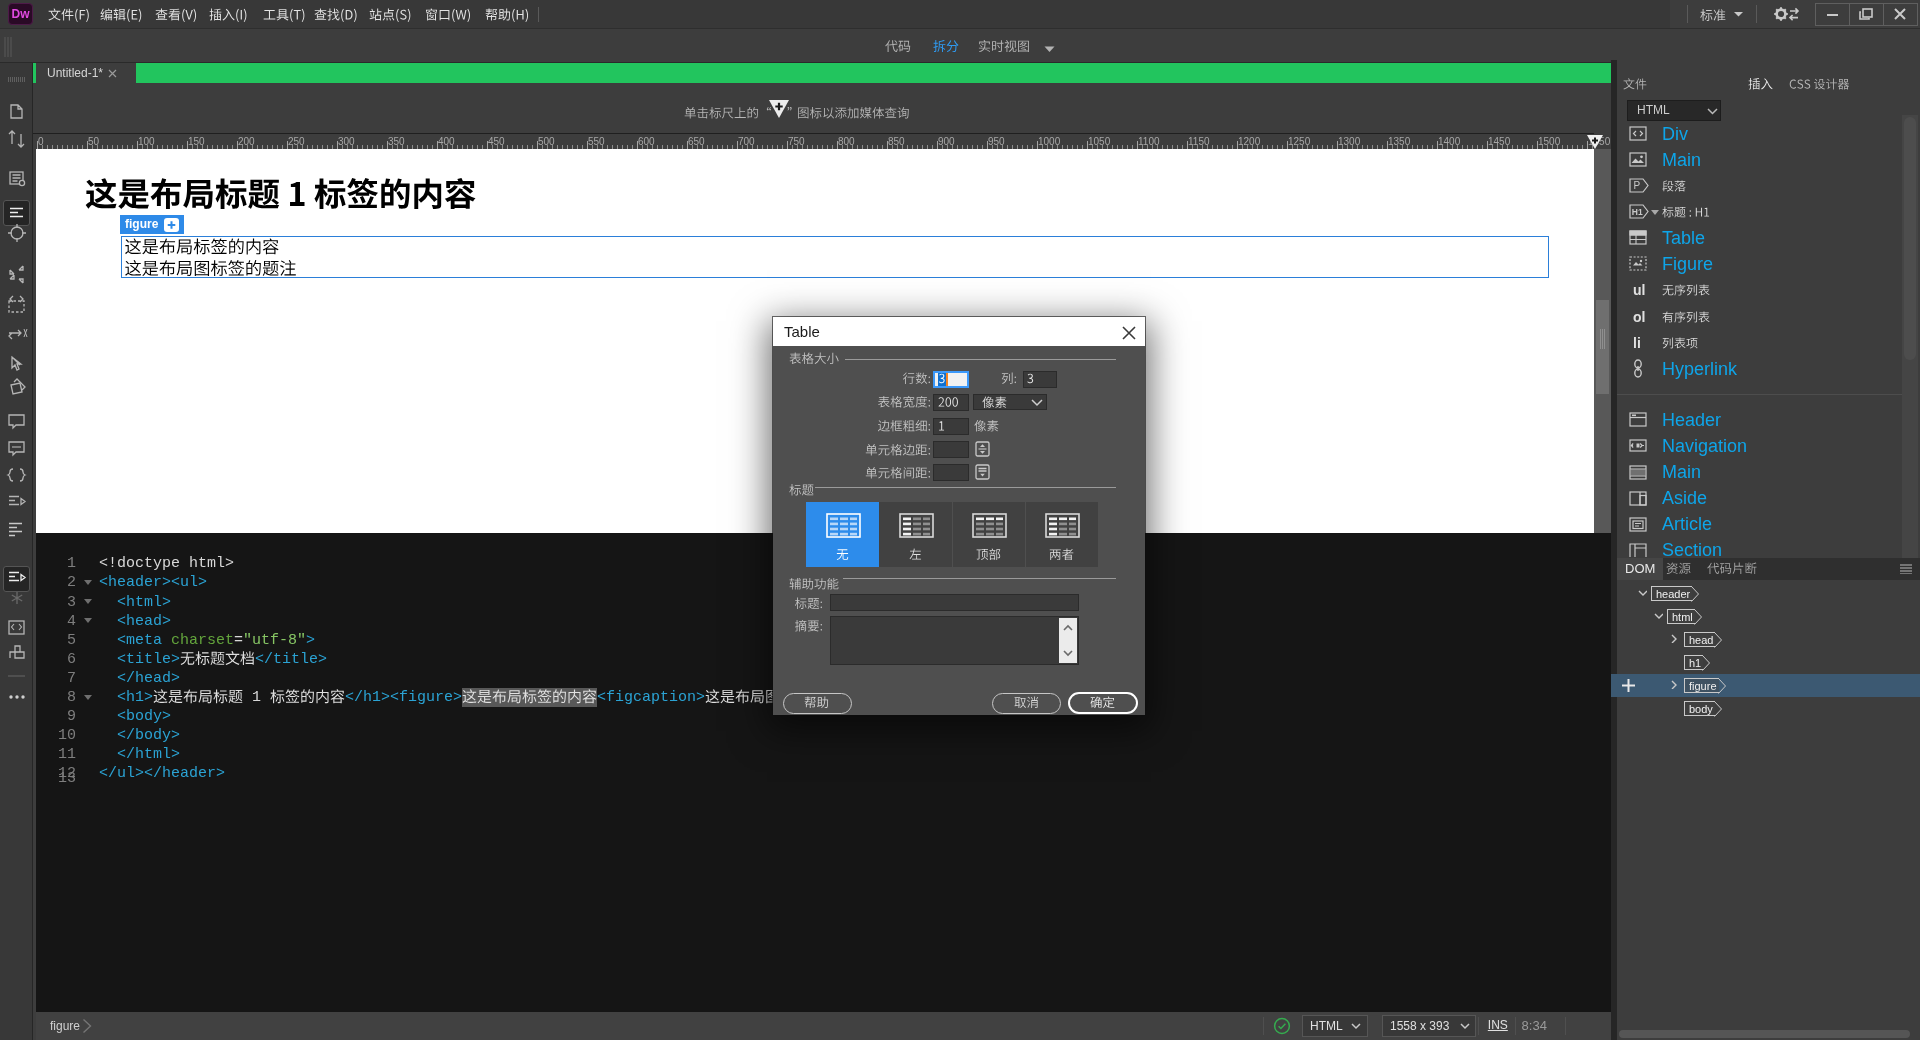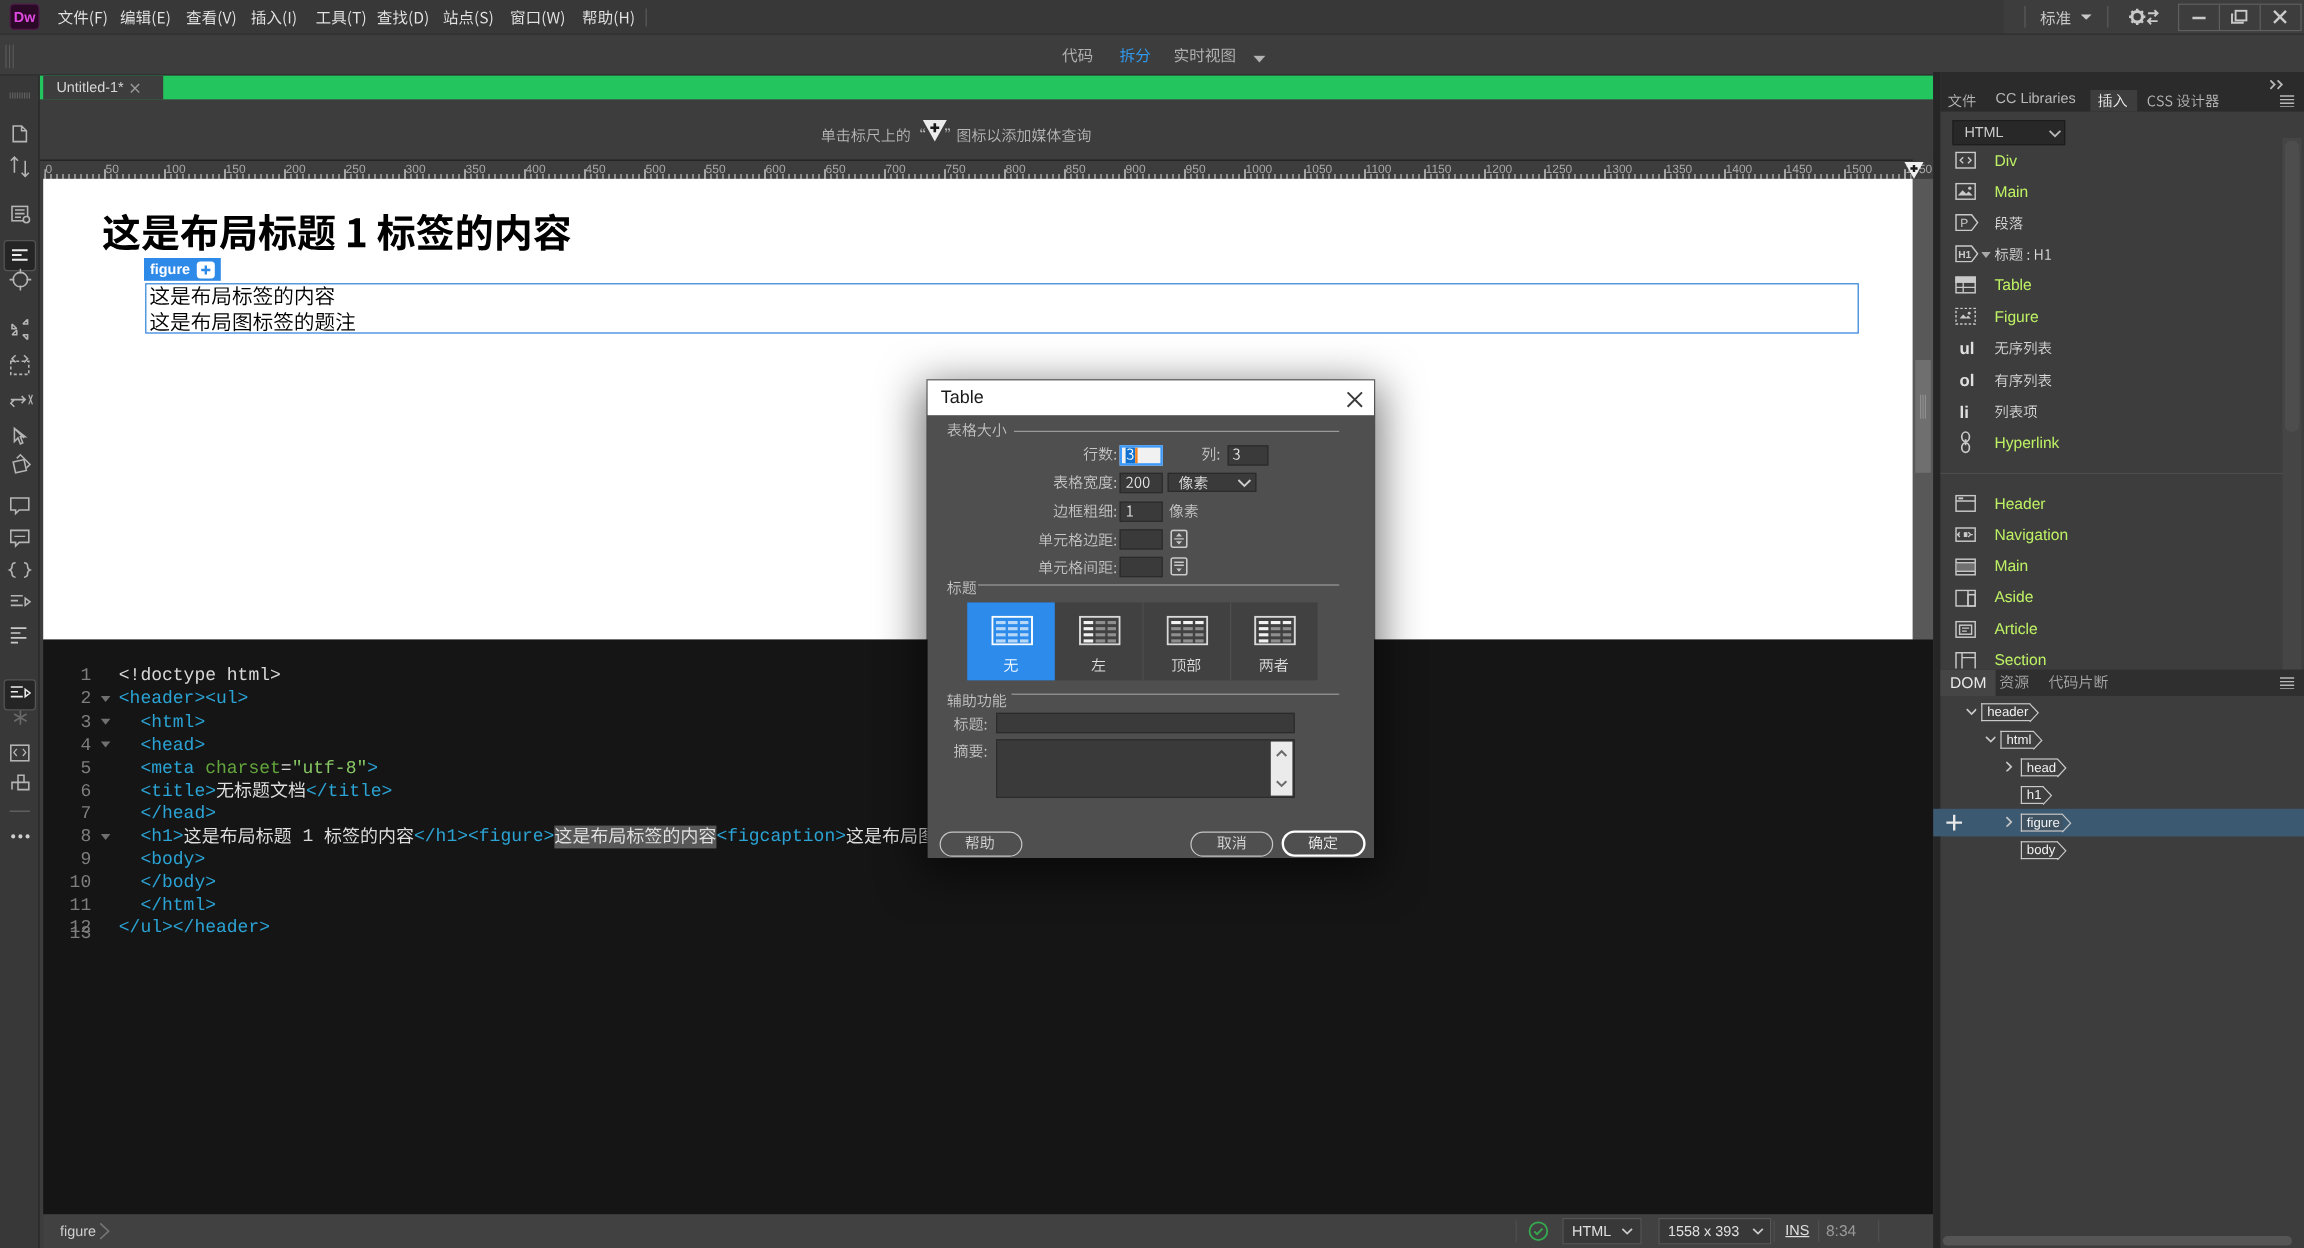--- a/index.html
+++ b/index.html
@@ -43,21 +43,21 @@
 .tag { color:#2ba3d4; } .wht { color:#d8d8d8; } .grn1 { color:#63a53c;text-align:center; } .grn2 { color:#87c664; }
 #statusbar { position:absolute; left:36px; top:1012px; width:1575px; height:28px; background:#414141; }
 #leftbar { position:absolute; left:0; top:63px; width:33px; height:977px; background:#383838;
   border-right:1px solid #262626; }
 #rightpanel { position:absolute; left:1611px; top:60px; width:309px; height:980px; background:#3d3d3d;
   border-left:6px solid #262626; }
 .ptop { position:absolute; left:0; top:0; width:303px; height:33px; background:#2b2b2b; }
 .ptab { position:absolute; top:15px; height:18px; font-size:12px; color:#b9b9b9; }
 #htmldd { position:absolute; left:10px; top:40px; width:94px; height:21px; background:#282828;
   border:1px solid #1d1d1d; color:#cccccc; font-size:12px; line-height:19px; padding-left:9px; }
-.ilabel { position:absolute; left:45px; font-size:13px; color:#bef264; height:16px; line-height:16px; }
+.ilabel { position:absolute; left:45px; font-size:18px; color:#0ea5e9; height:16px; line-height:16px; }
 .itxt { position:absolute; left:16px; font-size:14px; font-weight:bold; color:#e0e0e0; height:16px; line-height:16px; }
 #domtabs { position:absolute; left:0; top:498px; width:303px; height:22px; background:#2f2f2f; }
 #domtab1 { position:absolute; left:0; top:0; width:46px; height:22px; background:#454545;
   color:#e8e8e8; font-size:13px; line-height:22px; padding-left:8px; }
 .trow { position:absolute; left:0; width:303px; height:23px; }
 .ttag { position:absolute; height:15px; border:1px solid #c9c9c9; border-right:none; color:#f0f0f0;
   font-size:11px; line-height:14px; padding:0 2px 0 4px; background:rgba(70,70,70,.35); }
 .ttag svg { position:absolute; right:-8px; top:-1px; }
 .chev { position:absolute; width:9px; height:9px; }
 #dlgshadow { position:absolute; left:773px; top:317px; width:372px; height:398px; z-index:50;
@@ -290,30 +290,20 @@
         <path d="M8 613h17"></path>
       </g>
     <g fill="#cfcfcf" stroke="none">
         <circle cx="11" cy="634" r="1.7"></circle>
         <circle cx="17" cy="634" r="1.7"></circle>
         <circle cx="23" cy="634" r="1.7"></circle>
       </g>
   </svg>
 </div>
 <div id="rightpanel">
-  <div class="ptop">
-    <svg class="abs" style="left:274px;top:6px" width="14" height="9">
-        <path d="M1 1l3.5 3.5L1 8M7 1l3.5 3.5L7 8" fill="none" stroke="#b9b9b9" stroke-width="1.5"></path>
-      </svg>
-    <div class="abs" style="left:125px;top:15px;width:39px;height:18px;background:#3d3d3d"></div>
-    <div class="ptab" style="left:46px">CC Libraries</div>
-    <svg class="abs" style="left:283px;top:19px" width="12" height="10">
-        <path d="M0 1h12M0 4h12M0 7h12M0 10h12" stroke="#b9b9b9" stroke-width="1.2"></path>
-      </svg>
-  </div>
   <div id="htmldd">HTML
     <svg class="abs" style="left:79px;top:7px" width="11" height="8">
         <path d="M1 1l4.5 4.5L10 1" fill="none" stroke="#b9b9b9" stroke-width="1.5"></path>
       </svg>
   </div>
   <svg class="abs" style="left:12px;top:66px" width="18" height="15" fill="none" stroke="#c9c9c9" stroke-width="1.2">
     <rect x="1" y="1" width="16" height="13"></rect>
       <path d="M7 5l-2.5 2.5L7 10m4-5l2.5 2.5L11 10"></path>
   </svg>
   <div class="ilabel" style="top:66px">Div</div>

